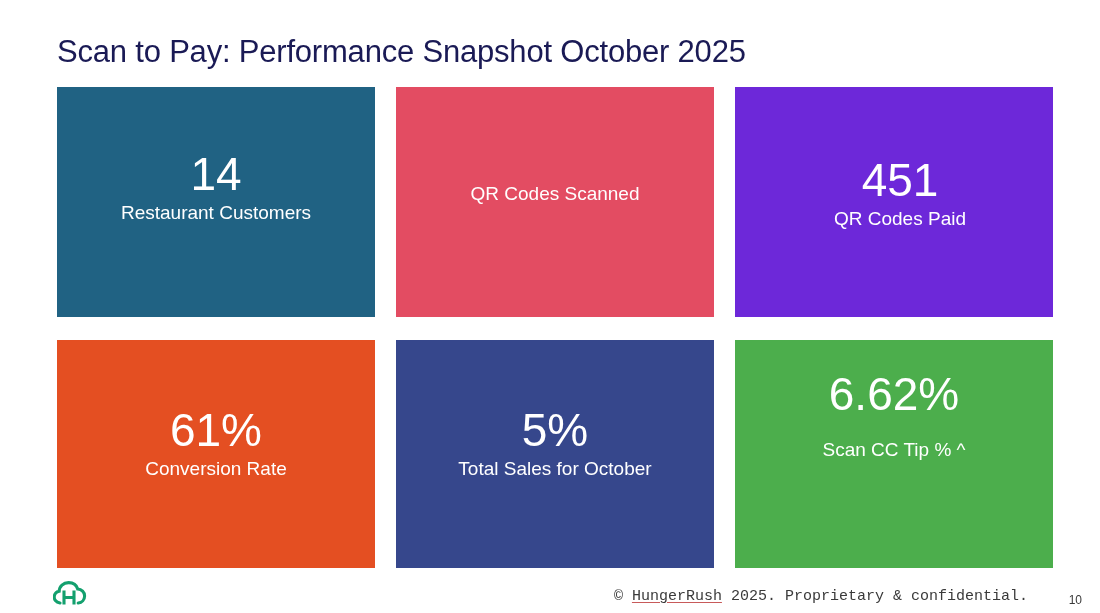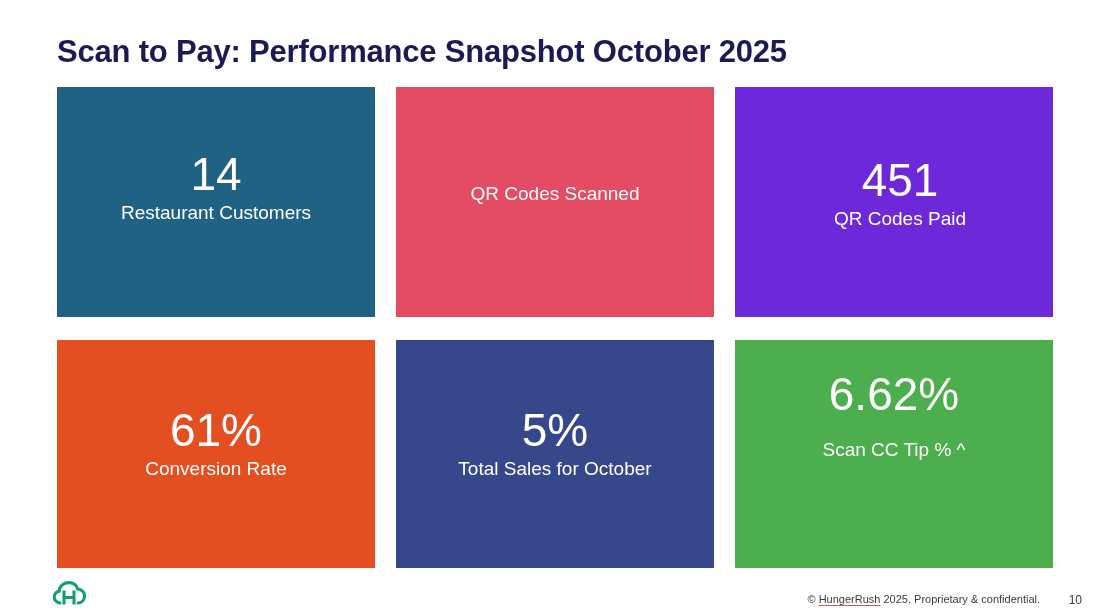--- a/index.html
+++ b/index.html
@@ -19,21 +19,21 @@
     position: absolute;
     inset: 0;
     background: #ffffff;
   }
 
   .slide-title {
     position: absolute;
     left: 57px;
     top: 34px;
     font-size: 31px;
-    font-weight: bold;
+    font-weight: normal;
     color: #1a1a55;
     letter-spacing: -0.2px;
     white-space: nowrap;
   }
 
   .tile-grid {
     position: absolute;
     left: 57px;
     top: 87px;
     width: 999px;
@@ -90,25 +90,26 @@
   .footer-logo {
     position: absolute;
     left: 53px;
     top: 578px;
     width: 34px;
     height: 30px;
   }
 
   .footer-copy {
     position: absolute;
-    right: 60px;
+    right: 72px;
     bottom: 8px;
-    font-size: 11px;
+    font-size: 15px;
     color: #3a3a3a;
     white-space: nowrap;
+    font-family: Liberation Mono, monospace;
   }
   .footer-copy .spell {
     text-decoration: underline;
     text-decoration-color: #c85a5a;
     text-decoration-style: solid;
     text-decoration-thickness: 1px;
     text-underline-offset: 2px;
   }
 
   .footer-page {

